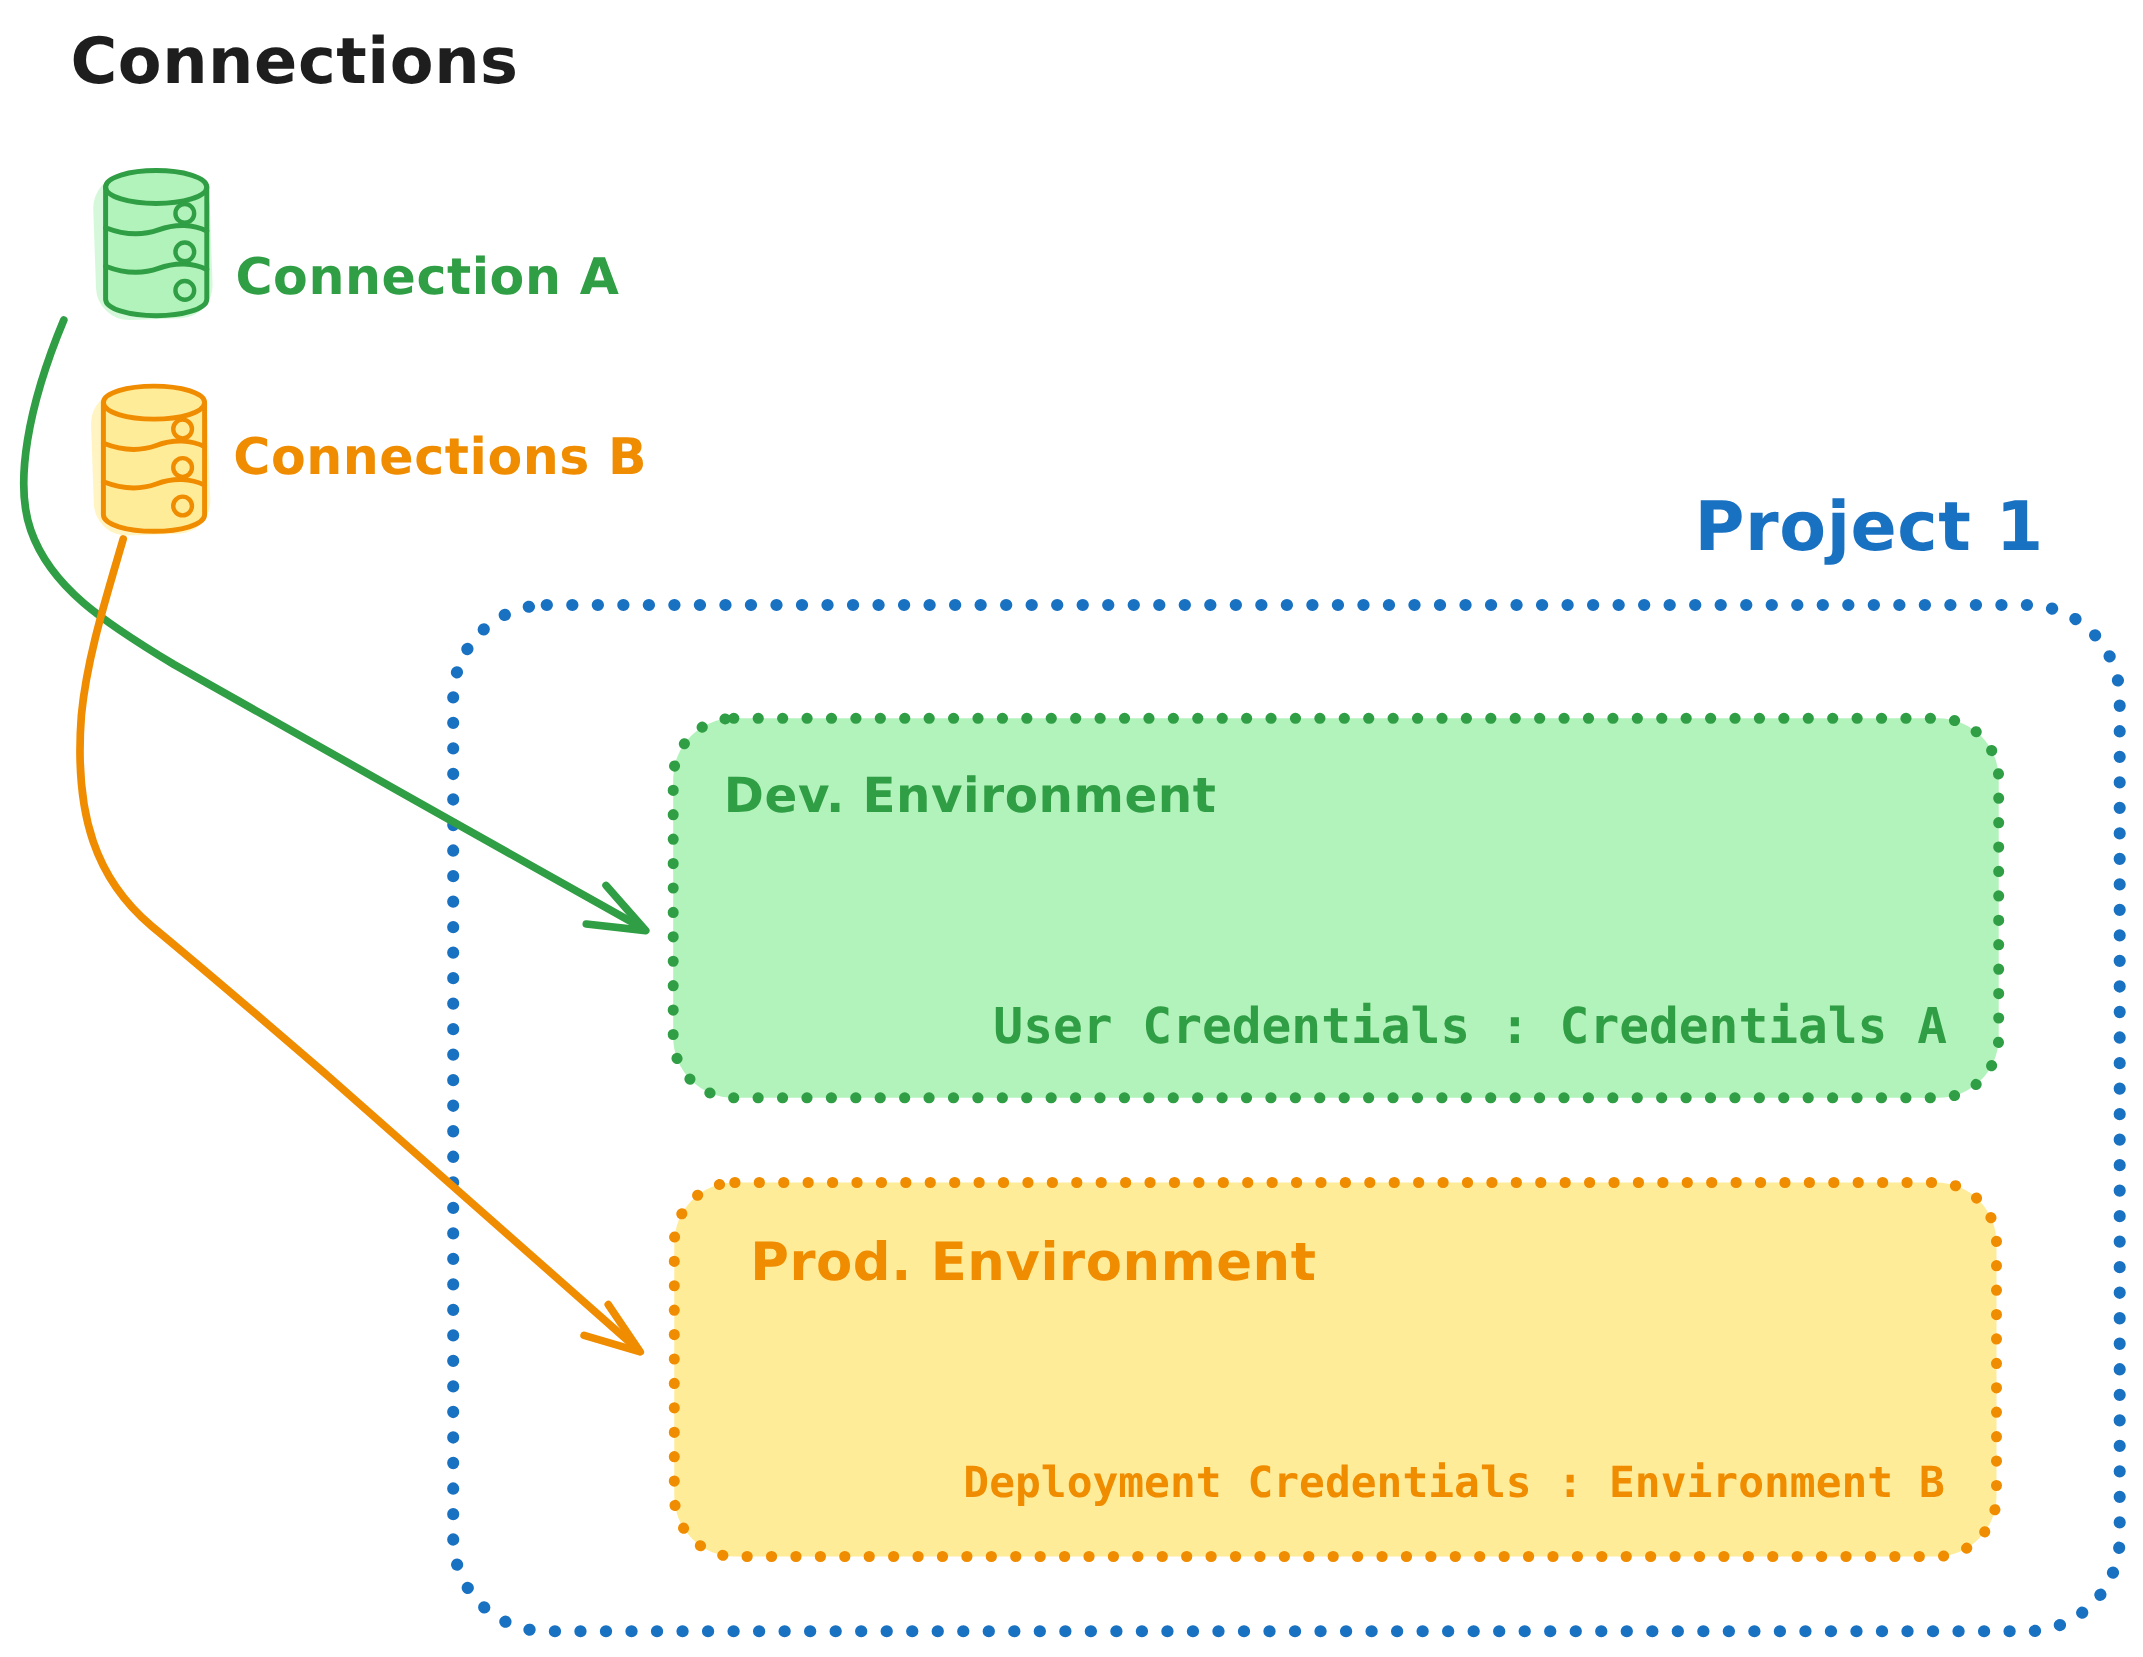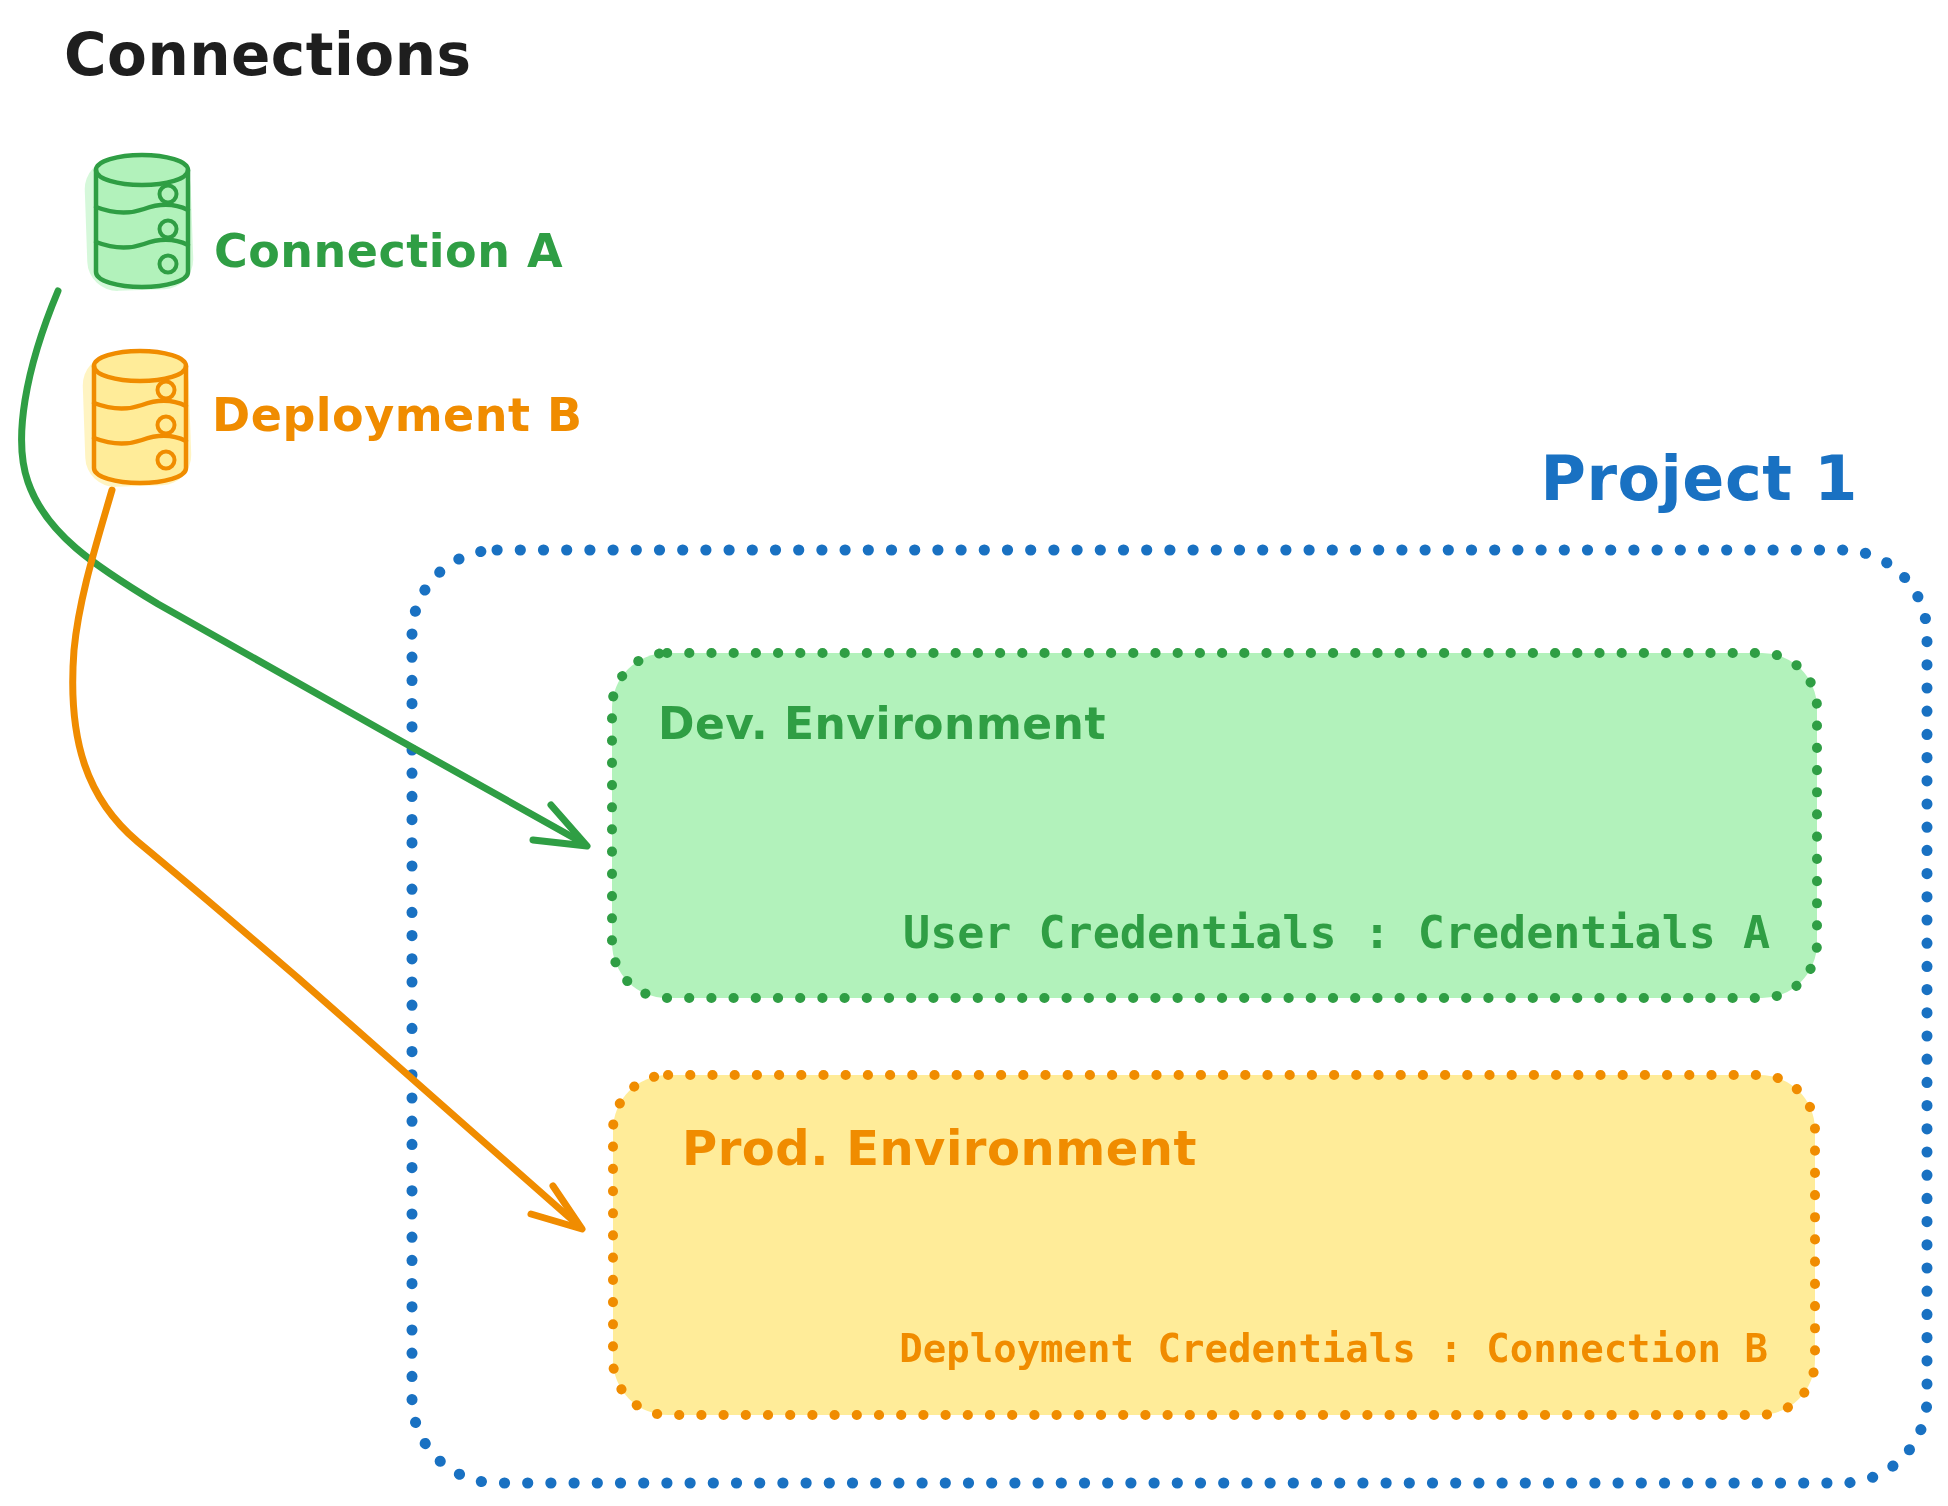--- a/index.html
+++ b/index.html
@@ -88,25 +88,25 @@
       <circle cx="78" cy="44" r="8.5" class="s-orange" stroke-width="4"></circle>
       <circle cx="78" cy="79" r="8.5" class="s-orange" stroke-width="4"></circle>
       <circle cx="78" cy="114" r="8.5" class="s-orange" stroke-width="4"></circle>
     </g>
   </svg>
 
   <div class="label hand ink page-title">Connections</div>
 
   <div class="label hand green conn-a-label">Connection A</div>
 
-  <div class="label hand orange conn-b-label">Deployment B</div>
+  <div class="label hand orange conn-b-label">Connections B</div>
 
   <div class="label hand blue project-title">Project 1</div>
 
   <div class="label hand green dev-title">Dev. Environment</div>
 
   <div class="label mono green dev-creds">User Credentials : Credentials A</div>
 
   <div class="label hand orange prod-title">Prod. Environment</div>
 
-  <div class="label mono orange prod-creds">Deployment Credentials : Connection B</div>
+  <div class="label mono orange prod-creds">Deployment Credentials : Environment B</div>
 
 </div>
 
 </body></html>

